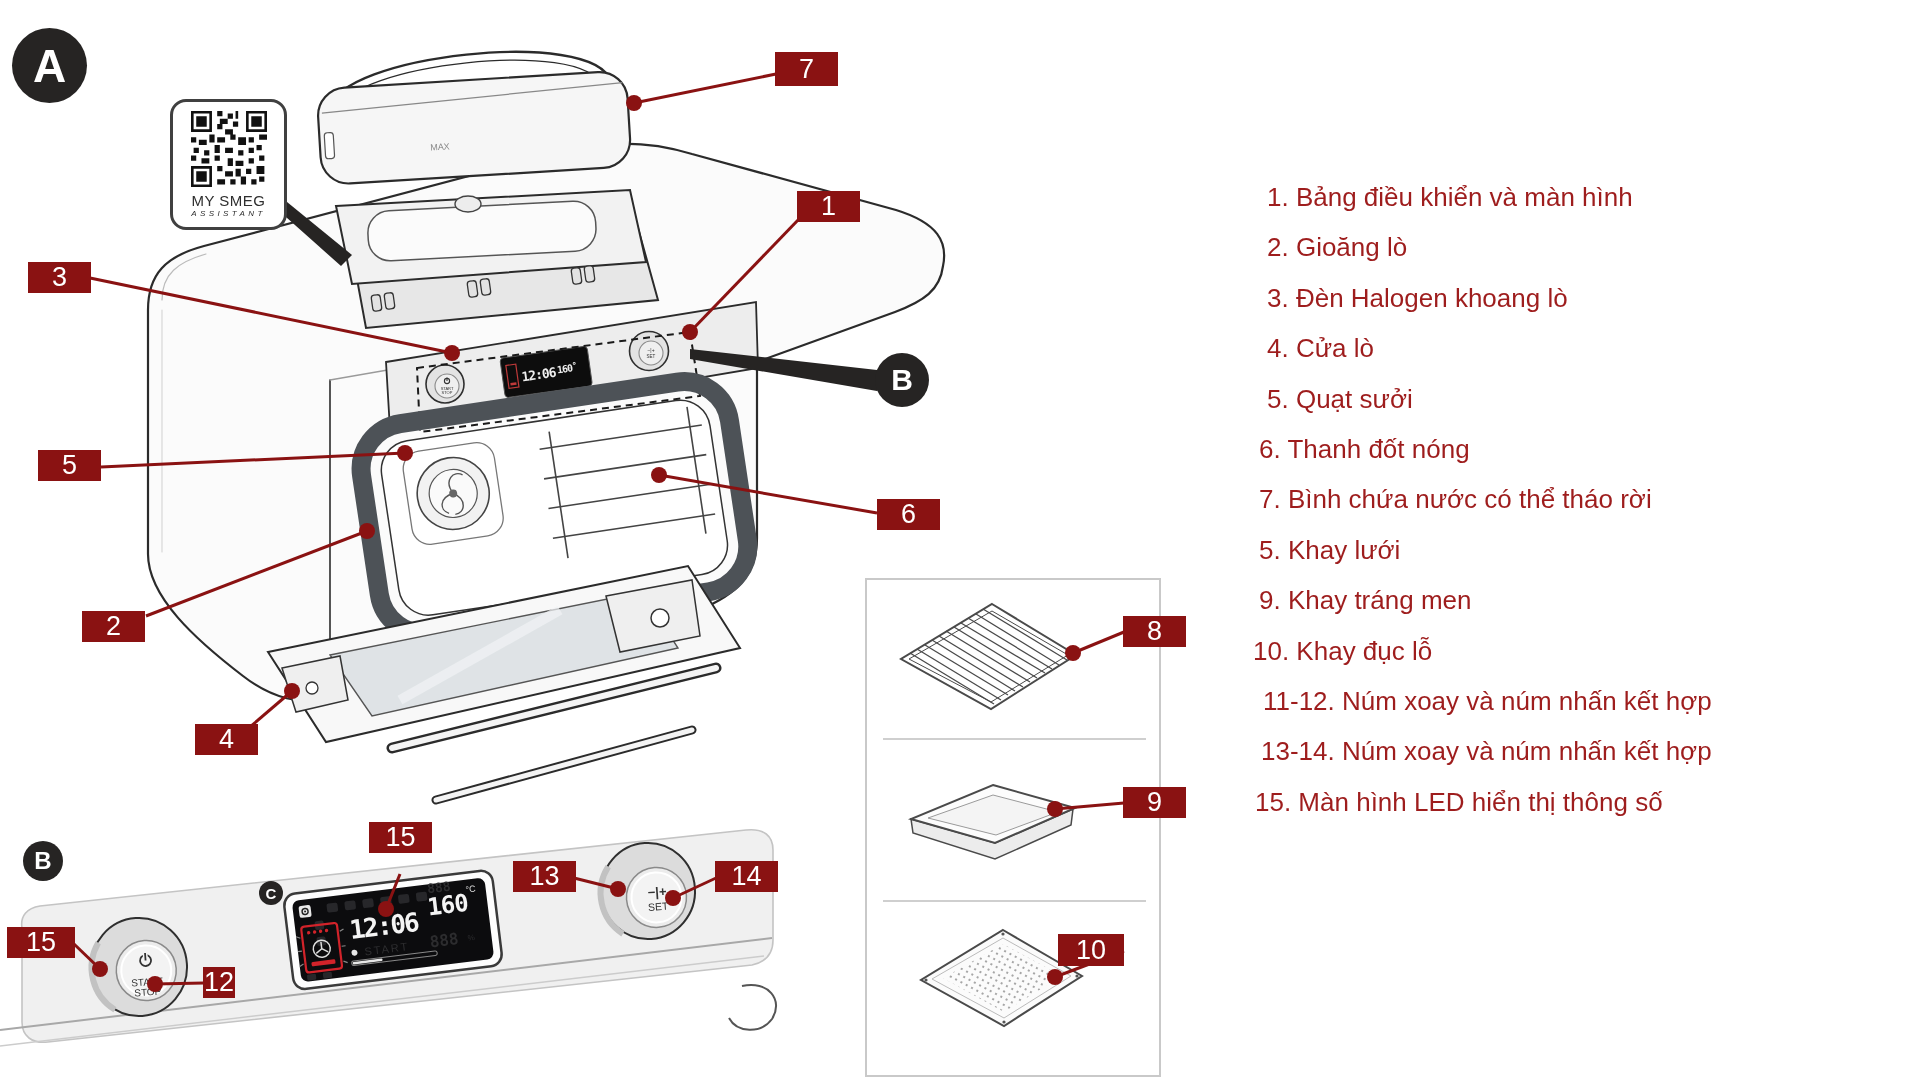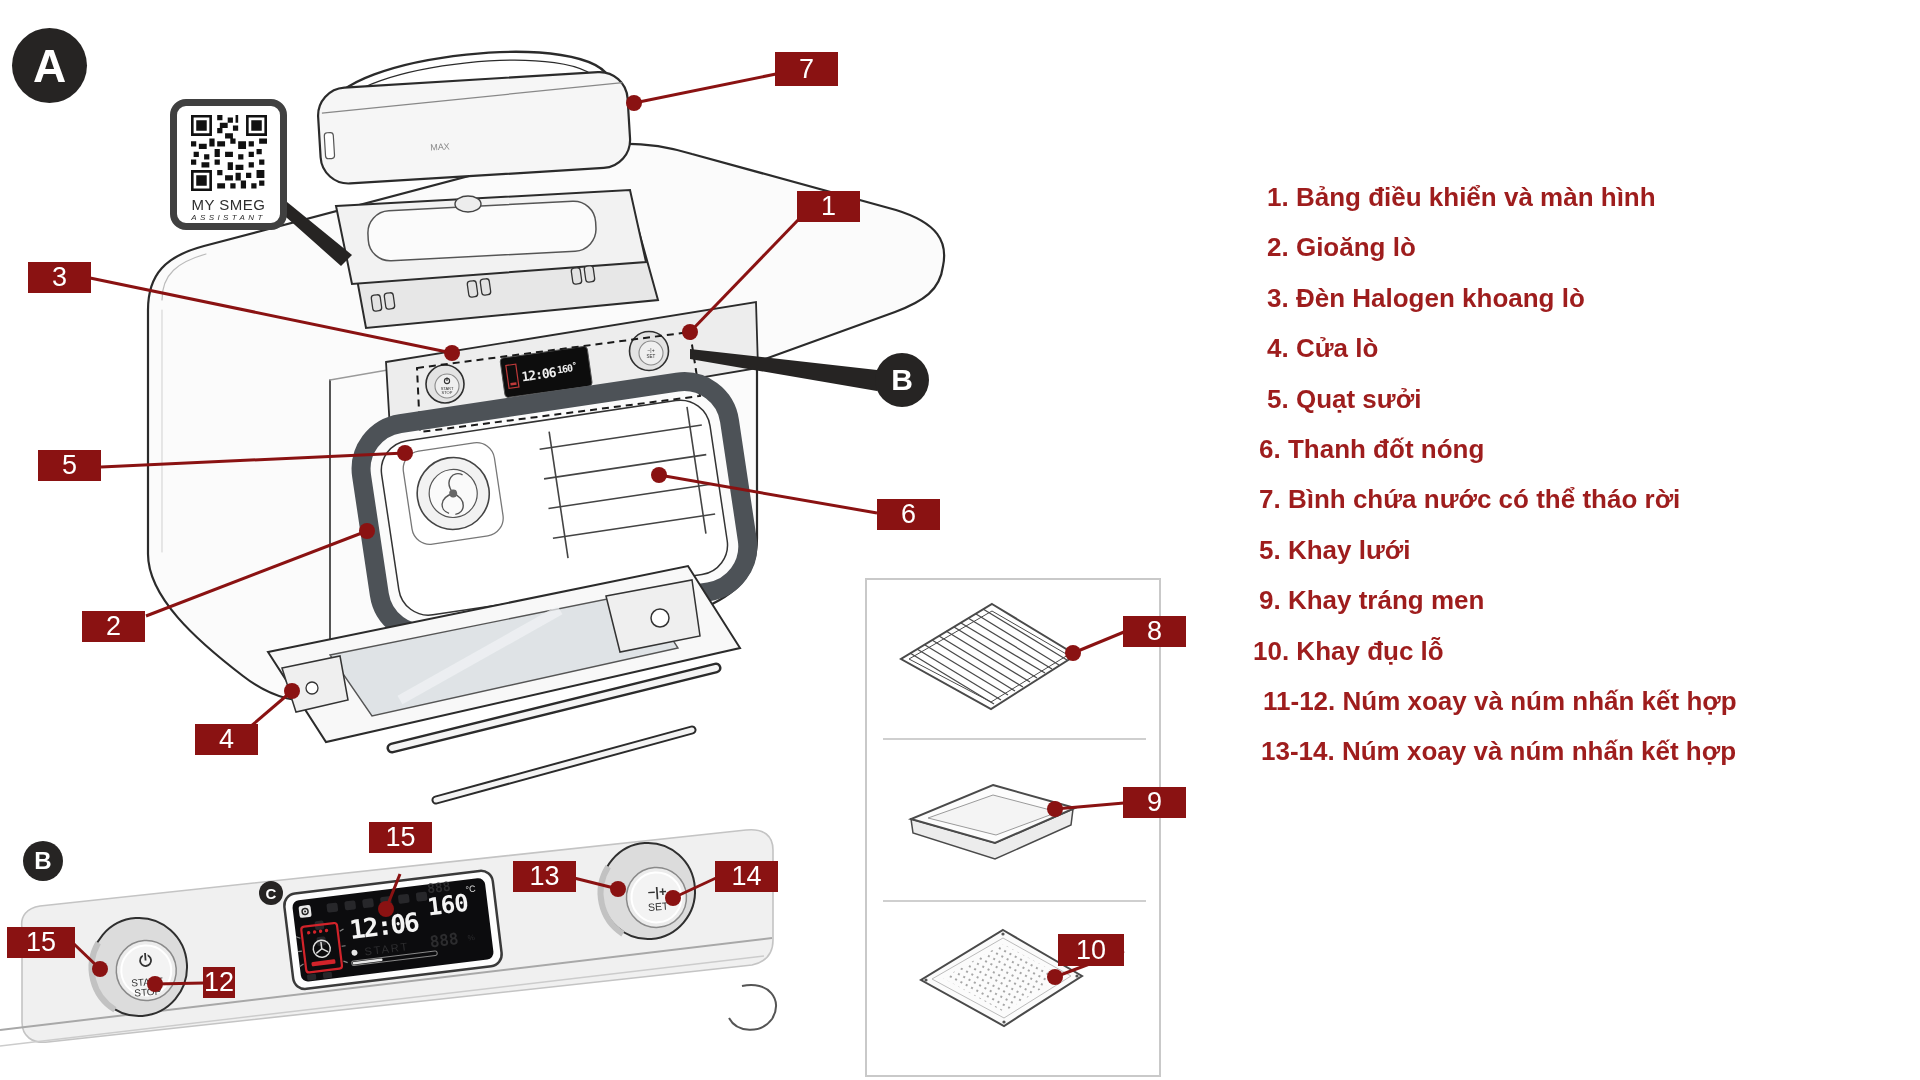--- a/index.html
+++ b/index.html
@@ -8,25 +8,25 @@
   #art{position:absolute;left:0;top:0;}
   .callout{position:absolute;width:63px;height:31px;background:#8a1212;color:#fff;
            font-size:27px;line-height:31px;text-align:center;font-weight:400;}
   .badge{position:absolute;border-radius:50%;background:#262423;color:#fff;
          display:flex;align-items:center;justify-content:center;font-weight:bold;}
   #badge-a{left:12px;top:28px;width:75px;height:75px;font-size:46px;}
   #badge-b-main{left:875px;top:353px;width:54px;height:54px;font-size:30px;}
   #badge-b-panel{left:23px;top:841px;width:40px;height:40px;font-size:24px;}
   #badge-c{left:259px;top:881px;width:24px;height:24px;font-size:15px;}
   #qr-card{position:absolute;left:170px;top:99px;width:117px;height:131px;background:#fff;
-           border:7px solid #404040;border-radius:16px;box-sizing:border-box;text-align:center;}
+           border:3px solid #404040;border-radius:16px;box-sizing:border-box;text-align:center;}
   #qr-card .l1{font-size:15px;color:#2e2e2e;letter-spacing:.5px;margin-top:1px;}
   #qr-card .l2{font-size:8px;color:#2e2e2e;letter-spacing:3.4px;margin-top:0;font-style:italic;}
   #parts-list{position:absolute;left:1251px;top:172px;color:#9e1d1d;font-size:26px;}
-  #parts-list .row{height:50.4px;line-height:50.4px;white-space:nowrap;font-weight:bold;}
+  #parts-list .row{height:50.4px;line-height:50.4px;white-space:nowrap;}
   .pl16{padding-left:16px}.pl12{padding-left:12px}.pl10{padding-left:10px}
   .pl8{padding-left:8px}.pl4{padding-left:4px}.pl2{padding-left:2px}
   svg text{font-family:"Liberation Sans",sans-serif;}
   .seg{font-family:"DejaVu Sans Mono",monospace;font-weight:bold;}
 </style>
 </head>
 <body>
 
 <div id="canvas">
 
@@ -354,15 +354,16 @@
   <div class="row pl16">3. Đèn Halogen khoang lò</div>
   <div class="row pl16">4. Cửa lò</div>
   <div class="row pl16">5. Quạt sưởi</div>
   <div class="row pl8">6. Thanh đốt nóng</div>
   <div class="row pl8">7. Bình chứa nước có thể tháo rời</div>
   <div class="row pl8">5. Khay lưới</div>
   <div class="row pl8">9. Khay tráng men</div>
   <div class="row pl2">10. Khay đục lỗ</div>
   <div class="row pl12">11-12. Núm xoay và núm nhấn kết hợp</div>
   <div class="row pl10">13-14. Núm xoay và núm nhấn kết hợp</div>
+  <div class="row pl4">15. Màn hình LED hiển thị thông số</div>
 </div>
 
 </div>
 
 </body></html>

